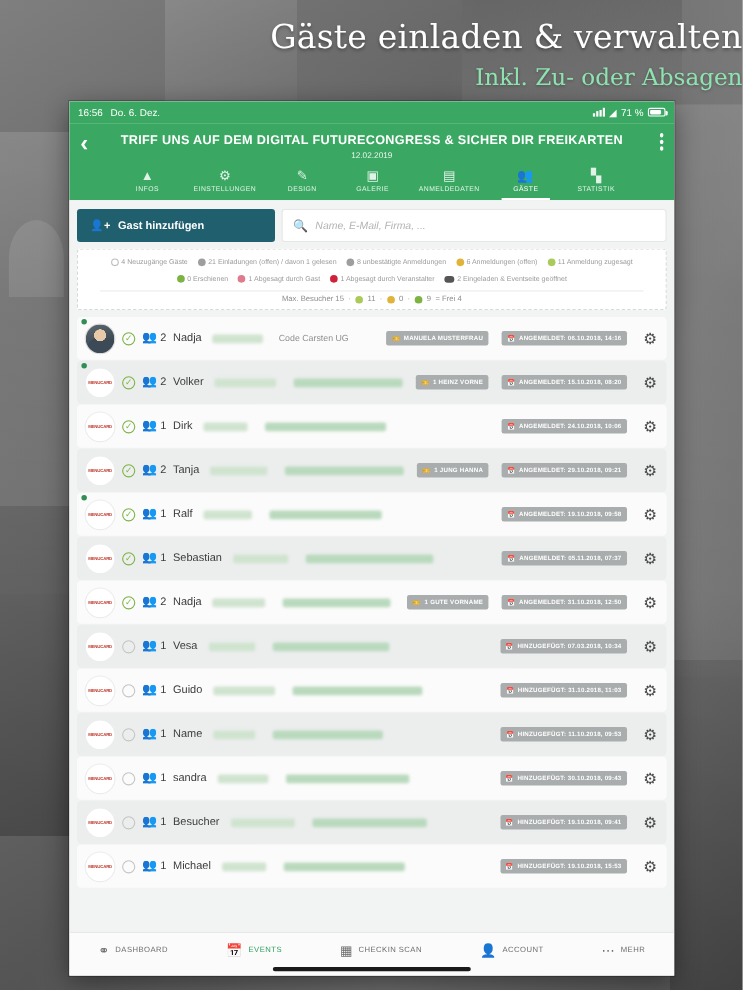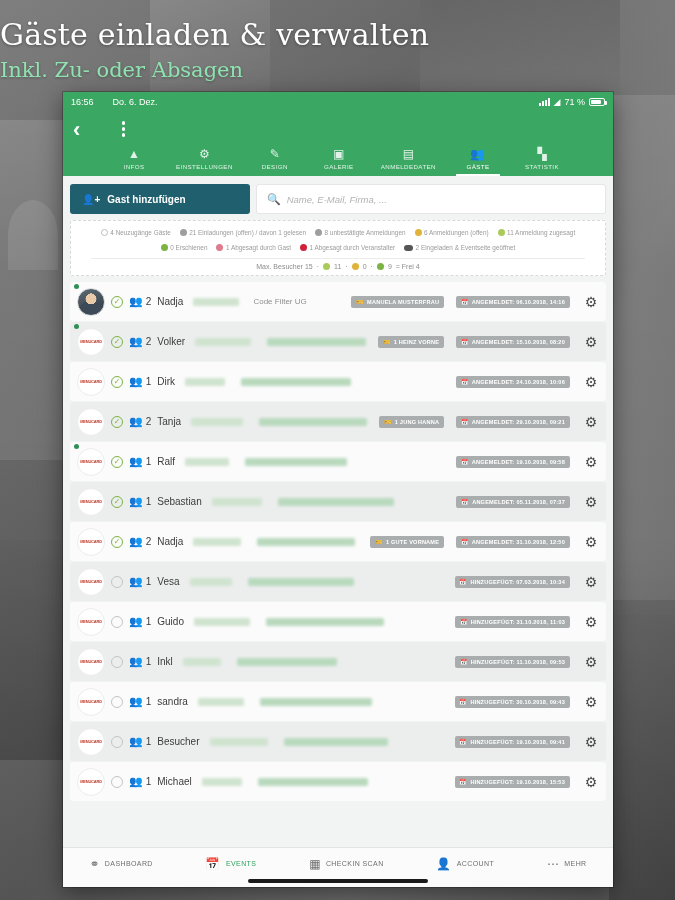--- a/index.html
+++ b/index.html
@@ -29,21 +29,21 @@
   .bd5 { left: 150px; top: 0; width: 120px; height: 96px;
          background: linear-gradient(160deg, rgba(255,255,255,0.12), rgba(255,255,255,0.03)); }
   .bd6 { left: 420px; top: 0; width: 200px; height: 96px;
          background: linear-gradient(200deg, rgba(0,0,0,0.10), rgba(255,255,255,0.05)); }
   .bd7 { left: 8px; top: 200px; width: 50px; height: 70px; border-radius: 50% 50% 0 0;
          background: rgba(255,255,255,0.10); }
 
   
   .promo {
     position: absolute; top: 0; left: 0; width: 675px; height: 96px;
-    text-align: left; z-index: 5;
+    text-align: right; z-index: 5;
   }
   .promo-title {
     font-family: "DejaVu Serif", serif;
     font-size: 30px; color: #ffffff; padding-top: 17px;
     letter-spacing: .2px; font-weight: 400;
     text-shadow: 0 1px 3px rgba(0,0,0,.35);
   }
   .promo-sub {
     font-family: "DejaVu Serif", serif;
     font-size: 21px; color: #8fe3b0; padding-top: 6px; font-weight: 400;
@@ -59,21 +59,21 @@
     z-index: 6;
     display: flex; flex-direction: column;
   }
 
   
   .statusbar {
     height: 20px; background: #3aa862; color: #ffffff;
     display: flex; align-items: center; justify-content: space-between;
     padding: 0 8px; font-size: 9px; flex: 0 0 auto;
   }
-  .sb-left { display: flex; gap: 19px; align-items: flex-end; }
+  .sb-left { display: flex; gap: 7px; align-items: flex-end; }
   .sb-right { display: flex; gap: 4px; align-items: center; }
   .sig { display: inline-flex; align-items: flex-end; gap: 1px; height: 8px; }
   .sig i { width: 2px; background: #fff; display: block; }
   .sig i:nth-child(1){height:3px} .sig i:nth-child(2){height:5px}
   .sig i:nth-child(3){height:6px} .sig i:nth-child(4){height:8px}
   .wifi { font-size: 9px; }
   .batt { width: 16px; height: 8px; border: 1px solid #fff; border-radius: 2px; position: relative; display:inline-block; }
   .batt::after { content:""; position:absolute; right:-3px; top:2px; width:2px; height:4px; background:#fff; border-radius:0 1px 1px 0;}
   .batt i { position: absolute; left:1px; top:1px; bottom:1px; width: 70%; background:#fff; display:block; border-radius:1px;}
 
@@ -240,20 +240,24 @@
       <span class="wifi">◢</span>
       <span>71 %</span>
       <span class="batt">
           <i></i>
         </span>
     </div>
   </div>
 
   <div class="appbar">
     <div class="back-btn">‹</div>
+    <div class="appbar-center">
+      <div class="appbar-title">TRIFF UNS AUF DEM DIGITAL FUTURECONGRESS &amp; SICHER DIR FREIKARTEN</div>
+      <div class="appbar-date">12.02.2019</div>
+    </div>
     <div class="kebab">
         <i></i>
         <i></i>
         <i></i>
       </div>
   </div>
 
   <div class="tabs">
     <div class="tab">
       <span class="t-ico">▲</span>
@@ -359,21 +363,21 @@
         <div class="row">
           <span class="flag"></span>
           <div class="avatar photo"></div>
           <span class="check yes">✓</span>
           <span class="grp">
             <span class="grp-ico">👥</span>
             <span class="grp-n">2</span>
           </span>
           <span class="nm">Nadja</span>
           <span class="redact" style="width:46px"></span>
-          <span class="company">Code Filter UG</span>
+          <span class="company">Code Carsten UG</span>
           <span class="spacer"></span>
           <div class="badge blur" style="margin-right:6px">
             <span class="bic">🎫</span>
             <span>MANUELA MUSTERFRAU</span>
           </div>
           <div class="badge" style="margin-right:6px">
             <span class="bic">📅</span>
             <span>ANGEMELDET: 06.10.2018, 14:16</span>
           </div>
           <span class="gear">⚙</span>
@@ -546,21 +550,21 @@
         </div>
         <div class="row alt">
           <div class="avatar">
             <span>MENUCARD</span>
           </div>
           <span class="check no"></span>
           <span class="grp">
             <span class="grp-ico">👥</span>
             <span class="grp-n">1</span>
           </span>
-          <span class="nm">Inkl</span>
+          <span class="nm">Name</span>
           <span class="redact" style="width:38px"></span>
           <span class="redact g" style="width:100px;margin-left:10px"></span>
           <span class="spacer"></span>
           <div class="badge" style="margin-right:6px">
             <span class="bic">📅</span>
             <span>HINZUGEFÜGT: 11.10.2018, 09:53</span>
           </div>
           <span class="gear">⚙</span>
         </div>
         <div class="row">

